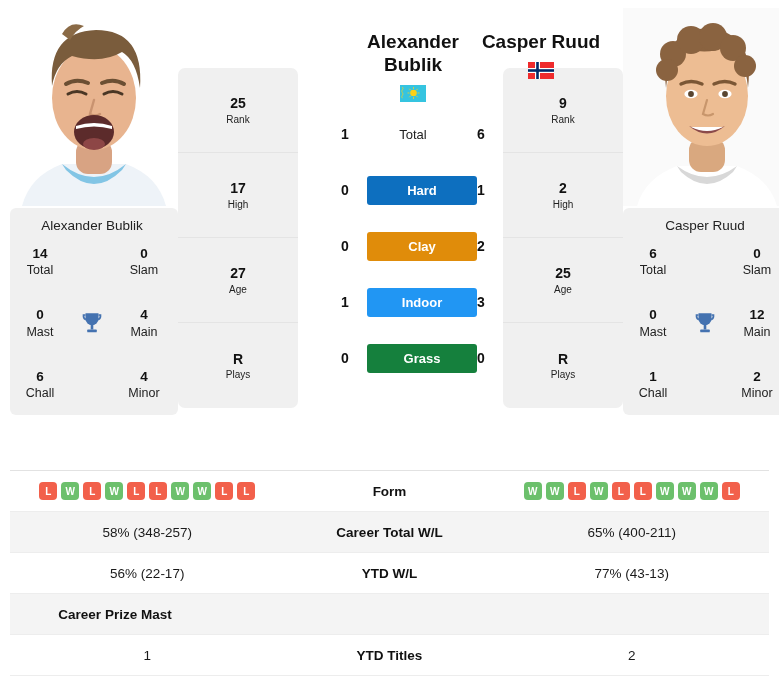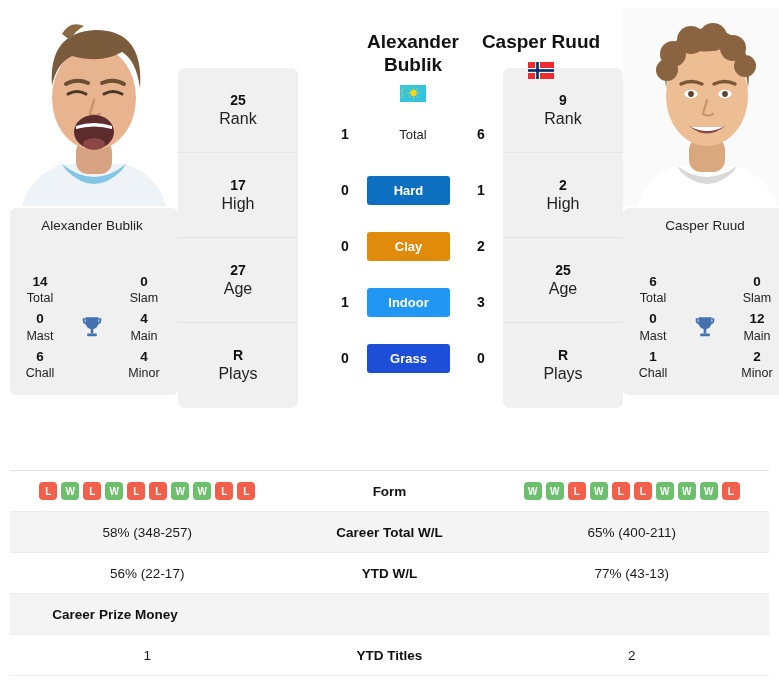--- a/index.html
+++ b/index.html
@@ -53,23 +53,22 @@
   }
   .namebox-name {
     font-size: 13.5px;
     color: #222;
     padding-bottom: 12px;
   }
 
   .title-grid {
     display: grid;
     grid-template-columns: 1fr 44px 1fr;
-    row-gap: 4px;
+    row-gap: 28px;
     align-items: center;
-    margin-top: 28px;
   }
   .tg-cell { text-align: center; line-height: 1.28; }
   .tg-num { font-size: 13.5px; font-weight: bold; color: #111; }
   .tg-lab { font-size: 12.5px; color: #222; }
   .tg-trophy { display: flex; align-items: center; justify-content: center; }
 
   
   .statcard {
     width: 120px;
     flex: 0 0 120px;
@@ -81,21 +80,21 @@
     height: 85px;
     display: flex;
     flex-direction: column;
     align-items: center;
     justify-content: center;
     line-height: 1.3;
     border-bottom: 1px solid #e4e4e4;
   }
   .statcard-row:last-child { border-bottom: none; }
   .sc-num { font-size: 14px; font-weight: bold; color: #111; }
-  .sc-lab { font-size: 16px; color: #222; }
+  .sc-lab { font-size: 10px; color: #222; }
 
   
   .h2h {
     flex: 1 1 auto;
     display: flex;
     flex-direction: column;
     align-items: center;
     padding-top: 22px;
     padding-left: 25px;
   }
@@ -123,21 +122,21 @@
     color: #111;
   }
   .h2h-mid {
     width: 92px;
     text-align: center;
     font-size: 13px;
     color: #222;
   }
   .surf-badge {
     display: block;
-    width: 83px;
+    width: 110px;
     padding: 7px 0;
     border-radius: 3px;
     color: #ffffff;
     font-size: 13px;
     font-weight: bold;
     text-align: center;
   }
 
   
   .table {
@@ -329,21 +328,21 @@
       <div class="h2h-row">
         <div class="h2h-score">1</div>
         <div class="h2h-mid">
           <span class="surf-badge" id="badge-indoor" style="background: rgb(33, 150, 243);">Indoor</span>
         </div>
         <div class="h2h-score">3</div>
       </div>
       <div class="h2h-row">
         <div class="h2h-score">0</div>
         <div class="h2h-mid">
-          <span class="surf-badge" id="badge-grass" style="background: #1d4ed8;">Grass</span>
+          <span class="surf-badge" id="badge-grass" style="background: #15803d;">Grass</span>
         </div>
         <div class="h2h-score">0</div>
       </div>
     </div>
   </div>
 
   <div style="position:absolute; left:466px; top:30px; width:150px; text-align:center;">
     <div class="h2h-name">Casper Ruud</div>
     <div style="margin-top:9px; display:flex; justify-content:center;">
       <svg width="26" height="17" viewBox="0 0 26 17">
@@ -490,21 +489,21 @@
     <div class="tcell">65% (400-211)</div>
   </div>
 
   <div class="trow">
     <div class="tcell">56% (22-17)</div>
     <div class="tcell mid">YTD W/L</div>
     <div class="tcell">77% (43-13)</div>
   </div>
 
   <div class="trow alt">
-    <div class="tcell mid">Career Prize Money</div>
+    <div class="tcell mid">Career Prize Mast</div>
   </div>
 
   <div class="trow">
     <div class="tcell">1</div>
     <div class="tcell mid">YTD Titles</div>
     <div class="tcell">2</div>
   </div>
 </div>
 
 </body></html>

